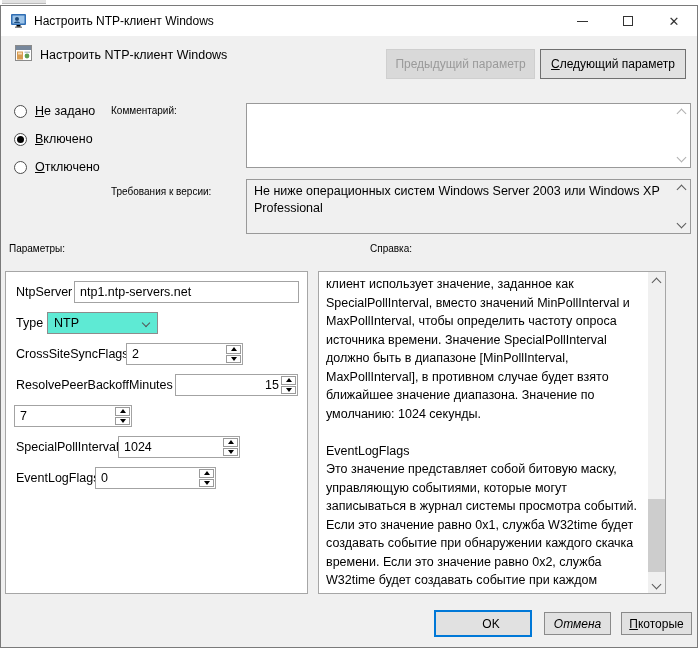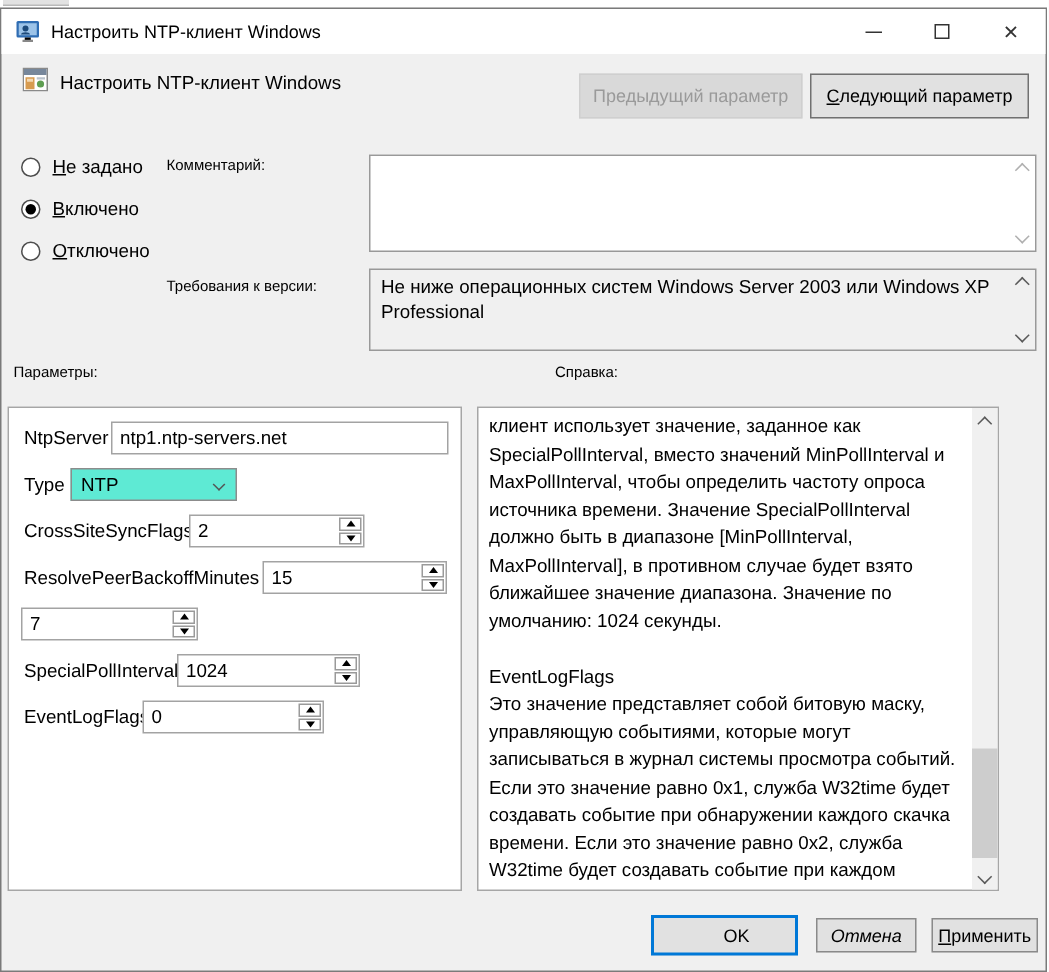--- a/index.html
+++ b/index.html
@@ -197,21 +197,21 @@
             </div>
           <div class="spin-btn">
               <span class="tri-down"></span>
             </div>
         </div>
       </div>
     </div>
 
     <div class="prow">
       <span class="plabel" style="width:159px;">ResolvePeerBackoffMinutes</span>
-      <div class="tbox spin" style="width:123px;">
+      <div class="tbox spin" style="width:123px;justify-content:flex-end;">
         <span>15</span>
         <div class="spin-btns">
           <div class="spin-btn">
               <span class="tri-up"></span>
             </div>
           <div class="spin-btn">
               <span class="tri-down"></span>
             </div>
         </div>
       </div>
@@ -277,16 +277,16 @@
       <div class="vthumb"></div>
       <div class="arrow bot">
           <span class="chev down dark" style="margin-bottom:1px;"></span>
         </div>
     </div>
   </div>
 
   <div class="btn btn-ok">OK</div>
   <div class="btn btn-cancel">Отмена</div>
   <div class="btn btn-apply">
-    <span><span class="accel">П</span><span>рименить</span></span>
+    <span><span class="accel">П</span><span>которые</span></span>
   </div>
 
 </div>
 
 </body></html>

